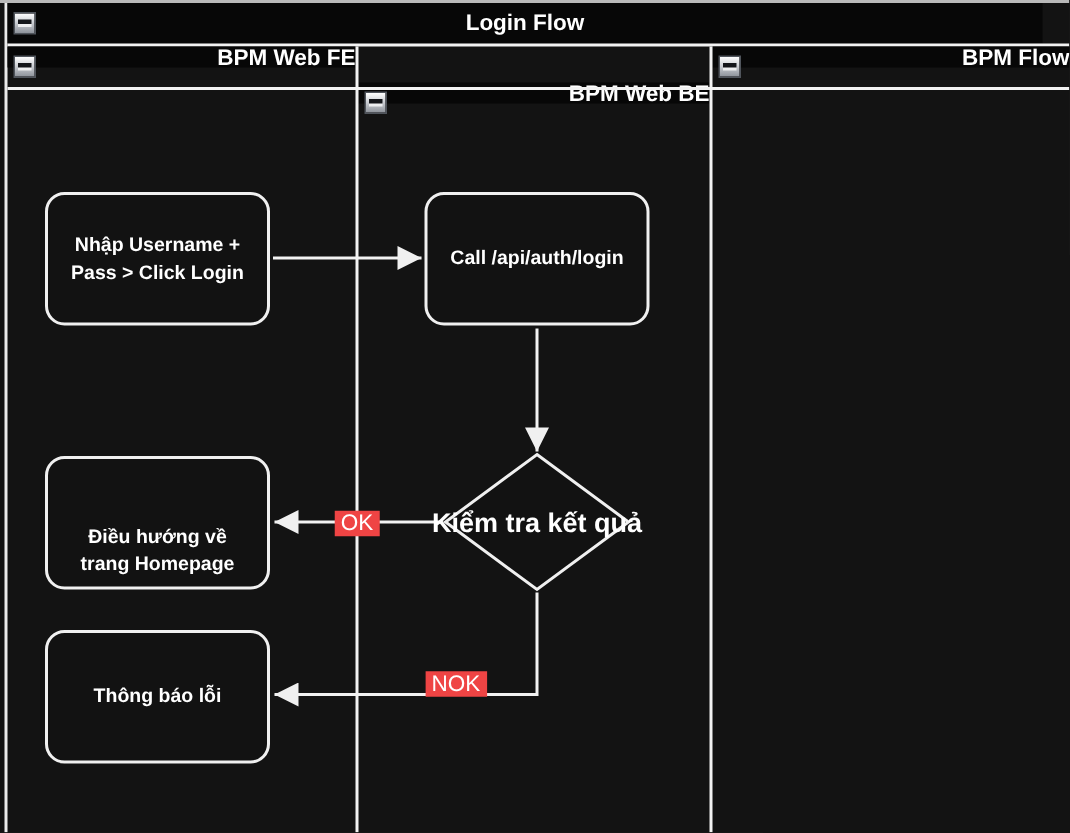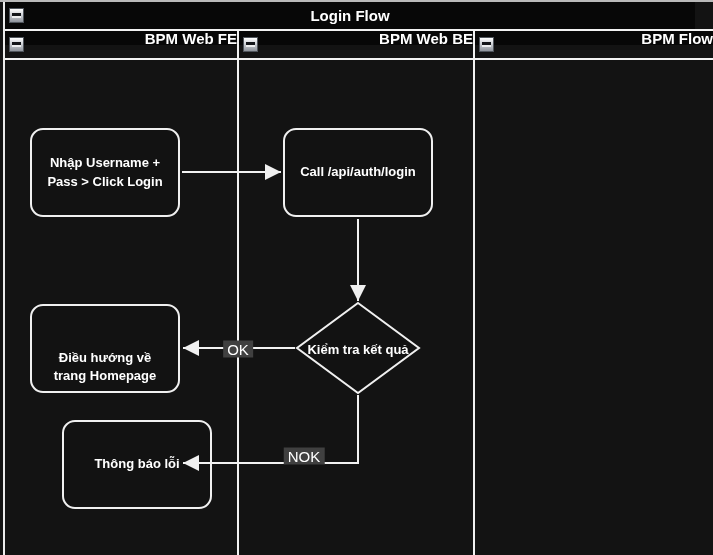--- a/index.html
+++ b/index.html
@@ -17,21 +17,21 @@
   }
   .hline{position:absolute;left:5px;width:708px;height:2px;background:#f2f2f2;}
   .hline-title{top:29px;}
   .hline-head{top:58px;}
   .lane-head{
     position:absolute;top:31px;height:14px;background:#070707;
     display:flex;align-items:center;justify-content:flex-end;
     font-weight:bold;font-size:15px;
   }
   .lane-head.l1{left:5px;width:232px;}
-  .lane-head.l2{left:239px;width:234px;}
+  .lane-head.l2{left:239px;width:234px;margin-top:24px;}
   .lane-head.l3{left:475px;width:238px;}
   .vdiv{position:absolute;top:31px;width:2px;height:524px;background:#f2f2f2;}
   .vdiv.d1{left:237px;}
   .vdiv.d2{left:473px;}
   .collapse-btn{
     position:absolute;left:4px;top:6px;width:15px;height:15px;box-sizing:border-box;
     border:1px solid #50555c;
     background:linear-gradient(180deg,#ffffff 0%,#cdd0d5 45%,#8e939b 100%);
     display:flex;align-items:center;justify-content:center;cursor:pointer;
   }
@@ -42,29 +42,29 @@
   }
   .node{
     position:absolute;box-sizing:border-box;width:150px;height:89px;
     border:2px solid #f0f0f0;border-radius:13px;background:#121212;
     display:flex;align-items:center;justify-content:center;text-align:center;
     font-weight:bold;font-size:13px;line-height:1.4;padding:6px 10px;
   }
   .node.n-login{left:30px;top:128px;}
   .node.n-call{left:283px;top:128px;}
   .node.n-redirect{left:30px;top:304px;align-items:flex-end;}
-  .node.n-error{left:30px;top:420px;margin-left:32px;}
+  .node.n-error{left:30px;top:420px;}
   .edges-svg{position:absolute;left:0;top:0;width:713px;height:555px;pointer-events:none;}
   .diamond-label{
     position:absolute;left:358px;top:349px;transform:translate(-50%,-50%);
-    font-weight:bold;font-size:13px;white-space:nowrap;
+    font-weight:bold;font-size:18px;white-space:nowrap;
   }
   .edge-label{
     position:absolute;transform:translate(-50%,-50%);
-    background:#404040;padding:0 4px;font-size:15px;white-space:nowrap;
+    background:#ef4444;padding:0 4px;font-size:15px;white-space:nowrap;
   }
   .edge-label.ok{left:238px;top:349px;}
   .edge-label.nok{left:304px;top:456px;}
 </style>
 </head>
 <body>
 
 <div class="canvas">
 
   <div class="top-border"></div>

